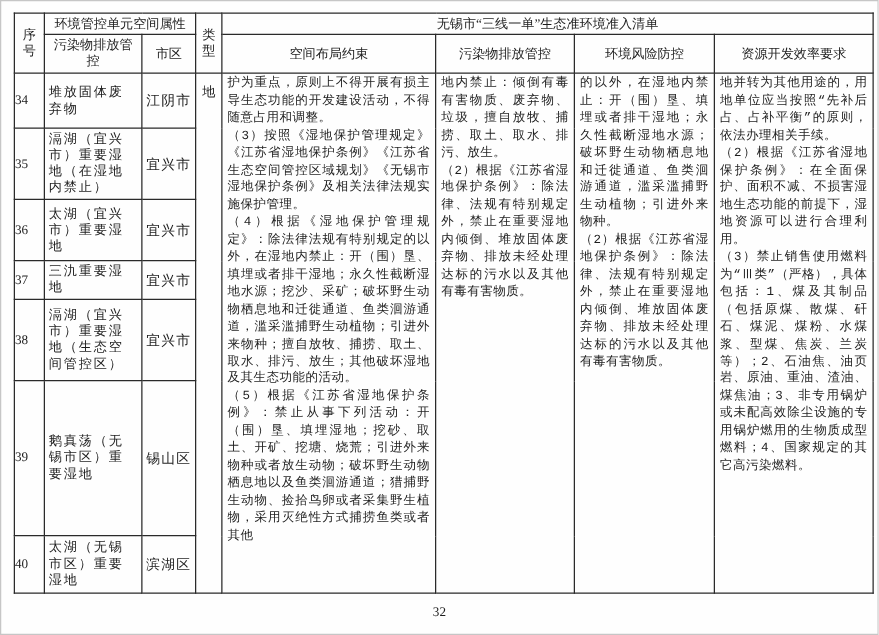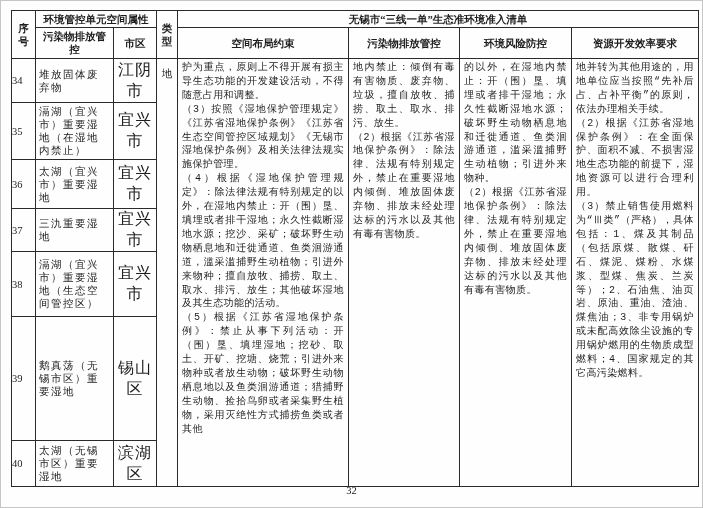--- a/index.html
+++ b/index.html
@@ -27,21 +27,21 @@
     table-layout: fixed;
     border: 1.5px solid #2a2a2a;
   }
   .grid th, .grid td {
     border: 1px solid #2a2a2a;
     box-sizing: border-box;
     overflow: hidden;
     padding: 0;
   }
   .grid th {
-    font-weight: bold;
+    font-weight: normal;
     font-size: 10.5px;
     line-height: 13px;
     text-align: center;
     vertical-align: middle;
     padding: 1px 2px;
   }
   tr.h1 { height: 17px; }
   tr.h2 { height: 31px; }
   td.num {
     text-align: left;
@@ -52,21 +52,21 @@
     font-size: 10.5px;
     line-height: 13px;
     letter-spacing: 1.5px;
     vertical-align: middle;
     padding: 2px 3px;
     text-align: left;
   }
   td.dist {
     text-align: center;
     vertical-align: middle;
-    font-size: 16px;
+    font-size: 11px;
     letter-spacing: 1px;
   }
   td.type {
     text-align: center;
     vertical-align: top;
     padding-top: 8px;
     font-size: 10.5px;
   }
   td.long {
     vertical-align: top;

